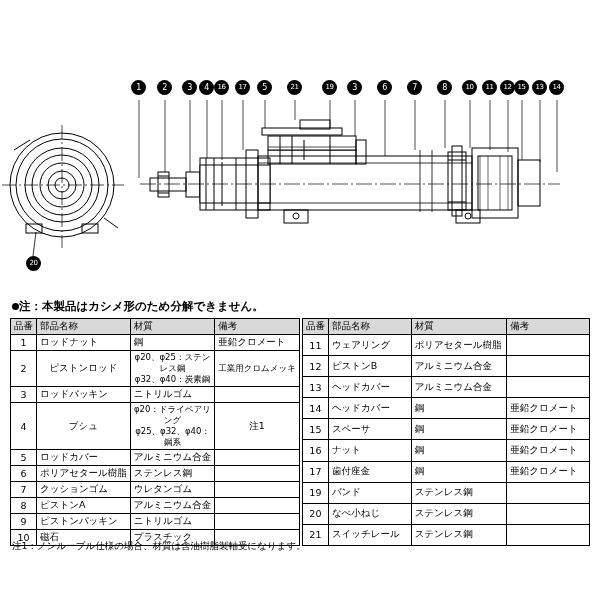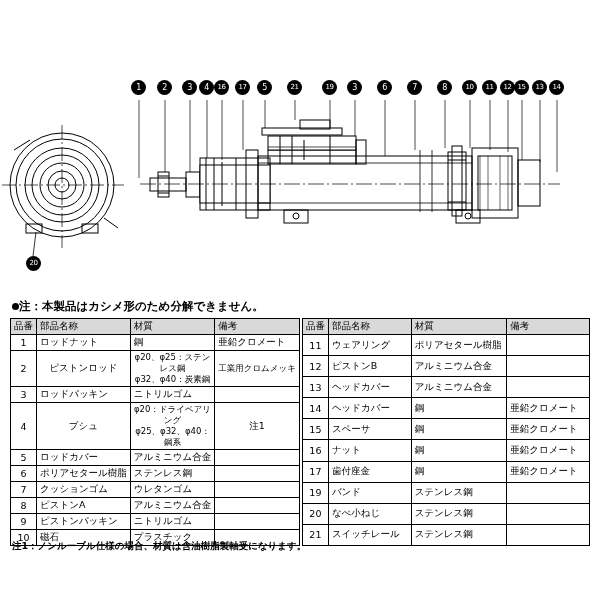--- a/index.html
+++ b/index.html
@@ -57,21 +57,20 @@
   .tbl-left col.c3{width:108px}
   .tbl-left col.c4{width:70px}
 
   .tbl-right col.c1{width:26px}
   .tbl-right col.c2{width:84px}
   .tbl-right col.c3{width:96px}
   .tbl-right col.c4{width:84px}
   .footnote{
     position:absolute;left:12px;top:540px;
     font-size:9.5px;
-    font-weight:bold;
   }
   .tall{height:26px;vertical-align:middle;text-align:center;}
 </style>
 </head>
 <body>
 
 <div class="page">
 
   <div class="drawing">
     <svg width="600" height="295" viewBox="0 0 600 295" xmlns="http://www.w3.org/2000/svg">

